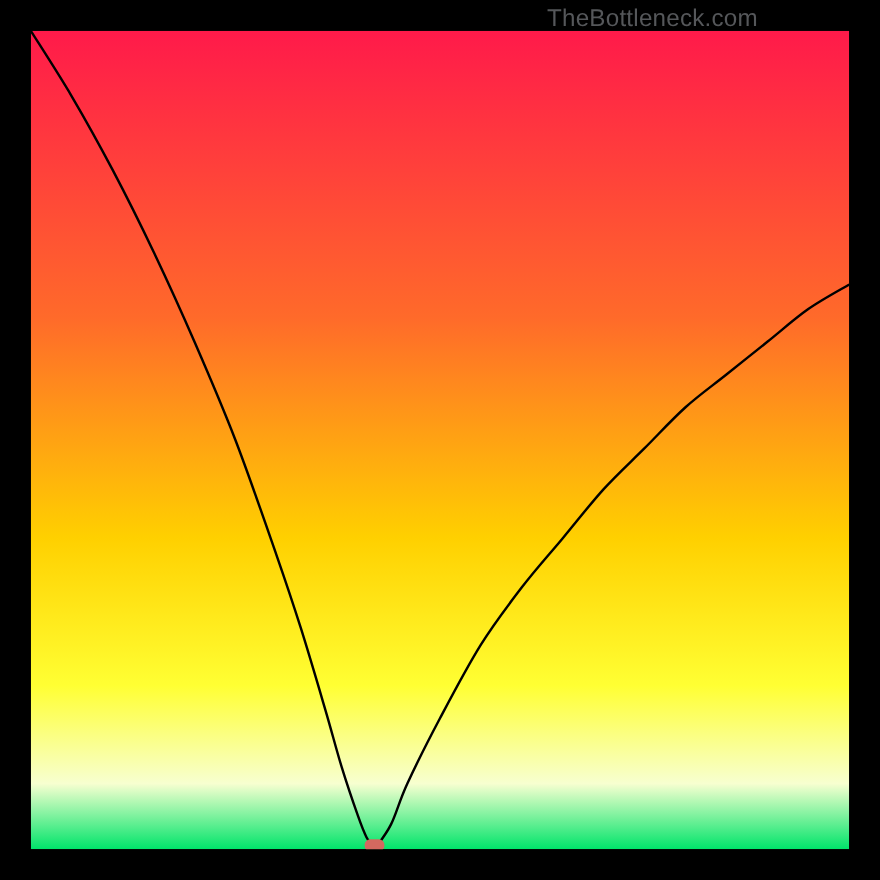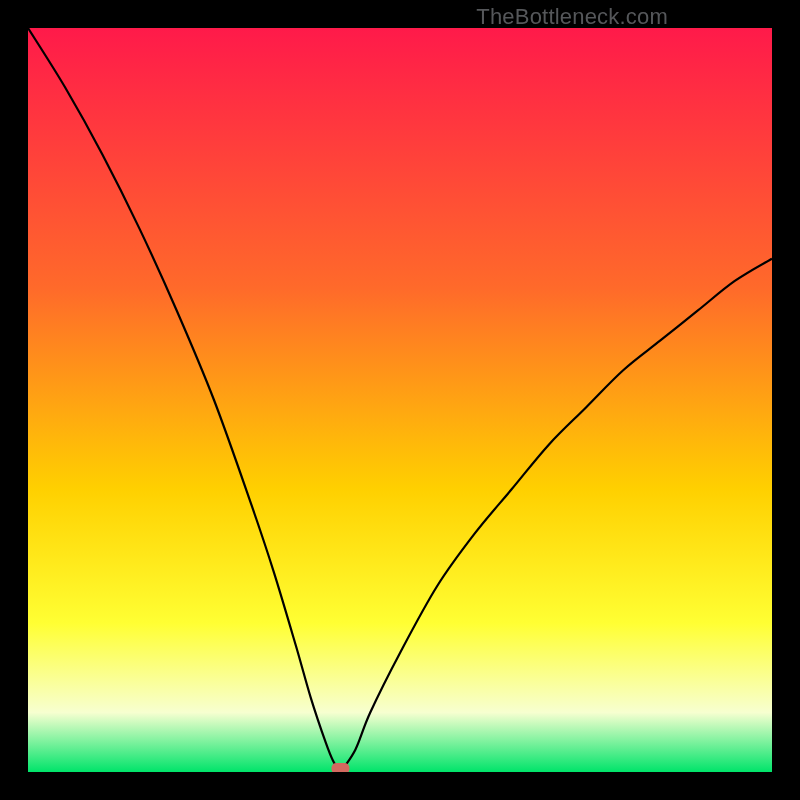--- a/index.html
+++ b/index.html
@@ -11,20 +11,21 @@
     overflow: hidden;
     font-family: Arial, Helvetica, sans-serif;
   }
   .frame {
     position: absolute;
     top: 0;
     left: 0;
     width: 680px;
     height: 800px;
     background: #000;
+    padding-left: 21px;
   }
   .watermark {
     position: absolute;
     top: 4px;
     right: 12px;
     color: #55575a;
     font-size: 22px;
     letter-spacing: 0.2px;
     font-weight: 400;
     user-select: none;

